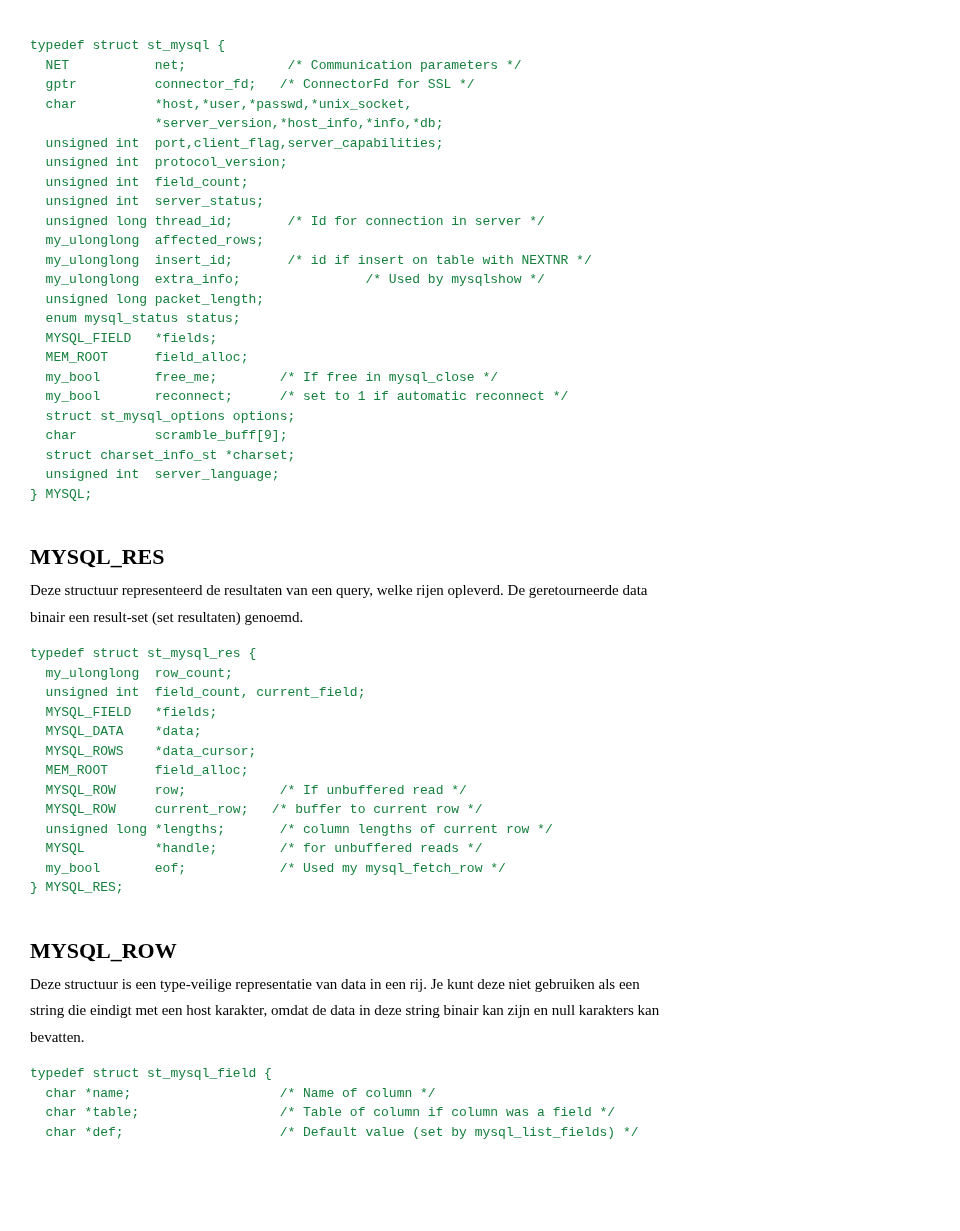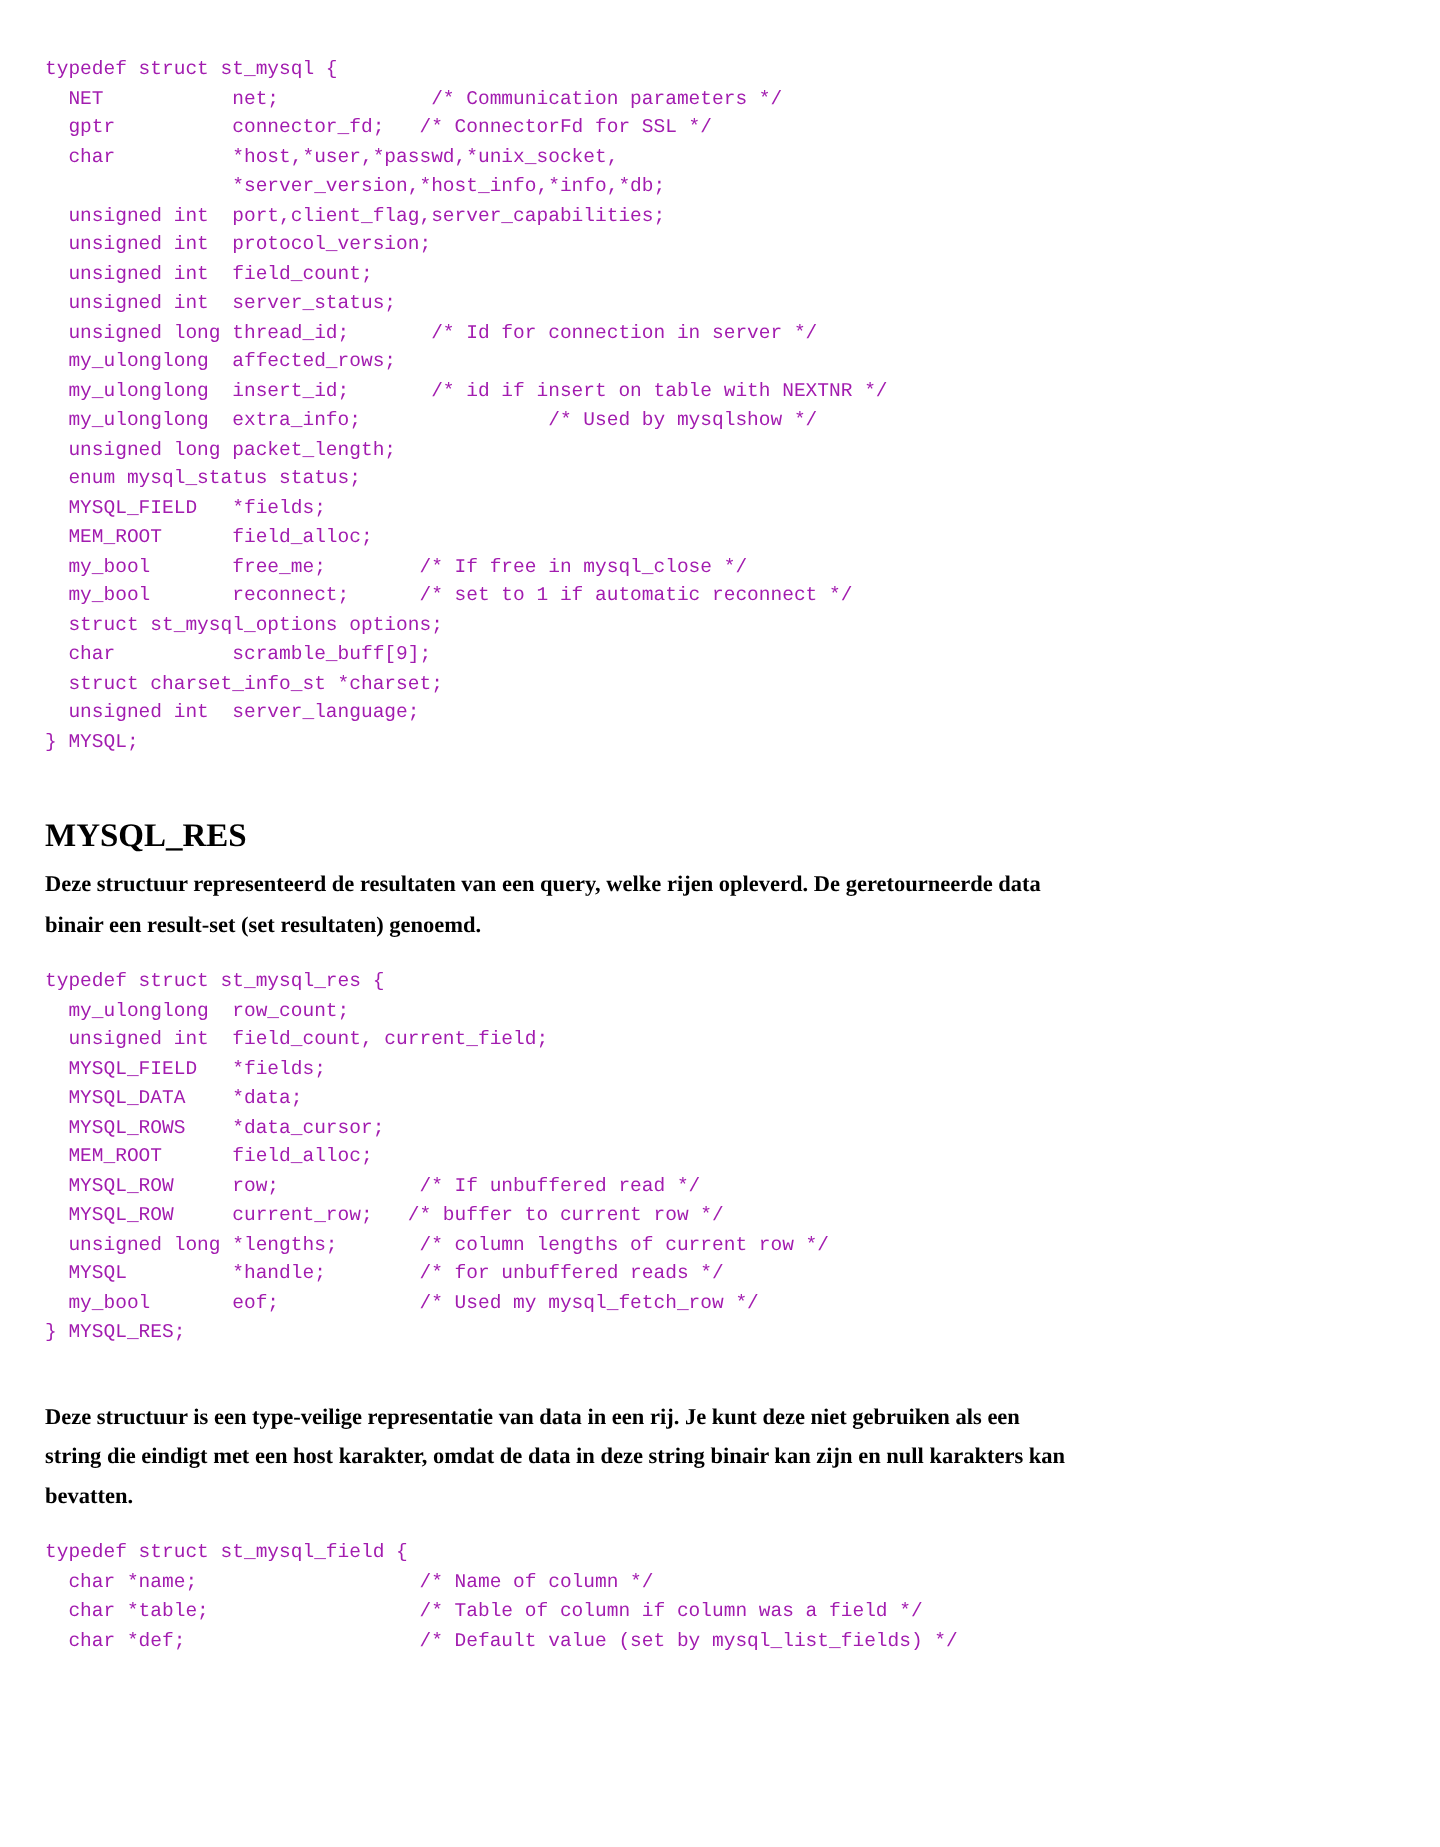--- a/index.html
+++ b/index.html
@@ -10,35 +10,34 @@
       color: #000000;
       padding: 20px 30px;
       line-height: 1.5;
     }
     .code-block {
       font-family: 'Courier New', Courier, monospace;
       font-size: 13px;
       line-height: 1.5;
       white-space: pre;
       margin: 16px 0 24px 0;
-      color: #a21caf;
+      color: #15803d;
     }
     .section-title {
       font-family: Georgia, 'Times New Roman', serif;
       font-size: 22px;
       font-weight: bold;
       margin-top: 20px;
       margin-bottom: 6px;
     }
     .section-desc {
       font-family: Georgia, 'Times New Roman', serif;
       font-size: 15px;
       margin-bottom: 4px;
       line-height: 1.5;
-      font-weight: bold;
     }
   </style>
 </head>
 <body>
 
 <div>
 
   <div class="code-block">typedef struct st_mysql {
   NET           net;             /* Communication parameters */
   gptr          connector_fd;   /* ConnectorFd for SSL */
@@ -77,20 +76,21 @@
   MEM_ROOT      field_alloc;
   MYSQL_ROW     row;            /* If unbuffered read */
   MYSQL_ROW     current_row;   /* buffer to current row */
   unsigned long *lengths;       /* column lengths of current row */
   MYSQL         *handle;        /* for unbuffered reads */
   my_bool       eof;            /* Used my mysql_fetch_row */
 } MYSQL_RES;</div>
   </div>
 
   <div style="margin-top: 36px;">
+    <div class="section-title">MYSQL_ROW</div>
     <div class="section-desc">Deze structuur is een type-veilige representatie van data in een rij. Je kunt deze niet gebruiken als een</div>
     <div class="section-desc">string die eindigt met een host karakter, omdat de data in deze string binair kan zijn en null karakters kan</div>
     <div class="section-desc">bevatten.</div>
     <div class="code-block">typedef struct st_mysql_field {
   char *name;                   /* Name of column */
   char *table;                  /* Table of column if column was a field */
   char *def;                    /* Default value (set by mysql_list_fields) */</div>
   </div>
 
 </div>

